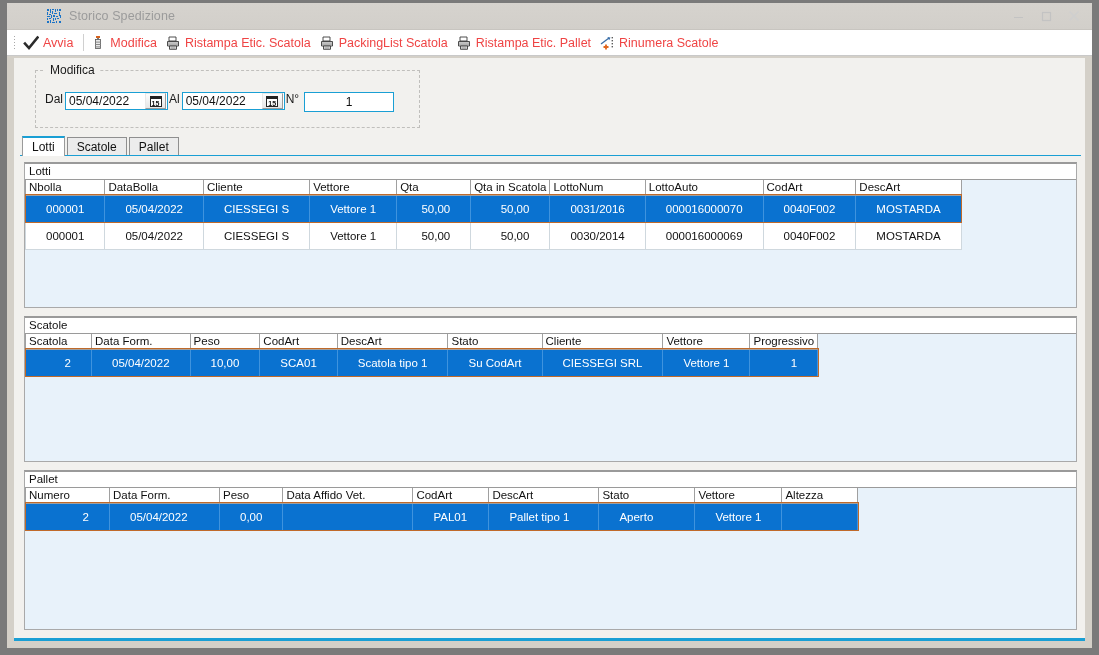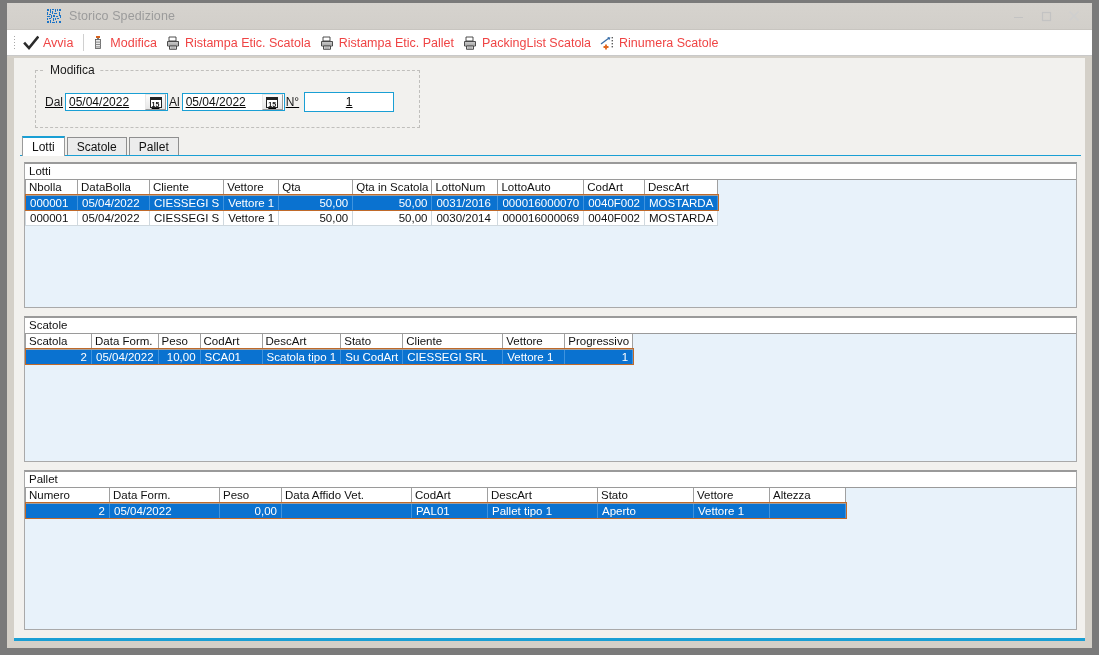--- a/index.html
+++ b/index.html
@@ -137,22 +137,21 @@
     left: 9px; top: -8px;
     background: #f2f1ee;
     padding: 0 5px;
     font-size: 12px;
     color: #1a1a1a;
   }
   .doc-row {
     position: absolute;
     left: 9px; top: 21px;
     display: flex;
-    align-items: center;
-    text-decoration: underline;
+    align-items: flex-start;
   }
   .doc-label {
     font-size: 12px;
     color: #1a1a1a;
     margin-right: 2px;
   }
   .datebox {
     display: inline-flex;
     align-items: center;
     height: 18px;
@@ -294,22 +293,22 @@
     text-align: left;
     padding: 1px 3px;
     height: 15px;
     color: #111;
     box-sizing: border-box;
     white-space: nowrap;
     overflow: hidden;
   }
   table.grid td {
     border: 1px solid #cfd8de;
-    padding: 1px 4px;
-    height: 15px;
+    padding: 1px 20px;
+    height: 27px;
     color: #111;
     box-sizing: border-box;
     white-space: nowrap;
     overflow: hidden;
     background: #ffffff;
   }
   table.grid tr.sel td {
     background: #0a72d0;
     color: #ffffff;
     border-color: #3f93de;
@@ -425,34 +424,34 @@
     <div class="tb-item">
       <span class="ic">
         <svg viewBox="0 0 16 16" width="16" height="16">
           <path d="M4 2 L11 2 L11 6 L4 6 Z" fill="#fff" stroke="#3a3a3a" stroke-width="0.9"></path>
           <path d="M2.5 6.5 L13.5 6.5 L13.5 11 L2.5 11 Z" fill="#e4e4e4" stroke="#3a3a3a" stroke-width="0.9"></path>
           <path d="M3 8 L13 8 M3 9.3 L13 9.3" stroke="#8d8d8d" stroke-width="0.7"></path>
           <path d="M4.5 11 L11.5 11 L11.5 14.3 L4.5 14.3 Z" fill="#fff" stroke="#3a3a3a" stroke-width="0.9"></path>
           <path d="M5.4 12 L10.6 12 M5.4 13.2 L10.6 13.2" stroke="#777" stroke-width="0.7"></path>
         </svg>
       </span>
-      <span>Ristampa Etic. Pallet</span>
+      <span>PackingList Scatola</span>
     </div>
 
     <div class="tb-item">
       <span class="ic">
         <svg viewBox="0 0 16 16" width="16" height="16">
           <path d="M4 2 L11 2 L11 6 L4 6 Z" fill="#fff" stroke="#3a3a3a" stroke-width="0.9"></path>
           <path d="M2.5 6.5 L13.5 6.5 L13.5 11 L2.5 11 Z" fill="#e4e4e4" stroke="#3a3a3a" stroke-width="0.9"></path>
           <path d="M3 8 L13 8 M3 9.3 L13 9.3" stroke="#8d8d8d" stroke-width="0.7"></path>
           <path d="M4.5 11 L11.5 11 L11.5 14.3 L4.5 14.3 Z" fill="#fff" stroke="#3a3a3a" stroke-width="0.9"></path>
           <path d="M5.4 12 L10.6 12 M5.4 13.2 L10.6 13.2" stroke="#777" stroke-width="0.7"></path>
         </svg>
       </span>
-      <span>PackingList Scatola</span>
+      <span>Ristampa Etic. Pallet</span>
     </div>
 
 
     <div class="tb-item">
       <span class="ic">
         <svg viewBox="0 0 16 16" width="16" height="16">
           <path d="M2 9 L10 3" stroke="#3a6fa8" stroke-width="1.3" fill="none"></path>
           <path d="M8.4 2 L11.5 2.6 L10.2 5.2 Z" fill="#3a6fa8"></path>
           <path d="M4.5 12 L9.5 12 M7 9.5 L7 14.5" stroke="#e0661f" stroke-width="1.8"></path>
           <rect x="12.6" y="2" width="1.4" height="1.4" fill="#5b5b5b"></rect>

